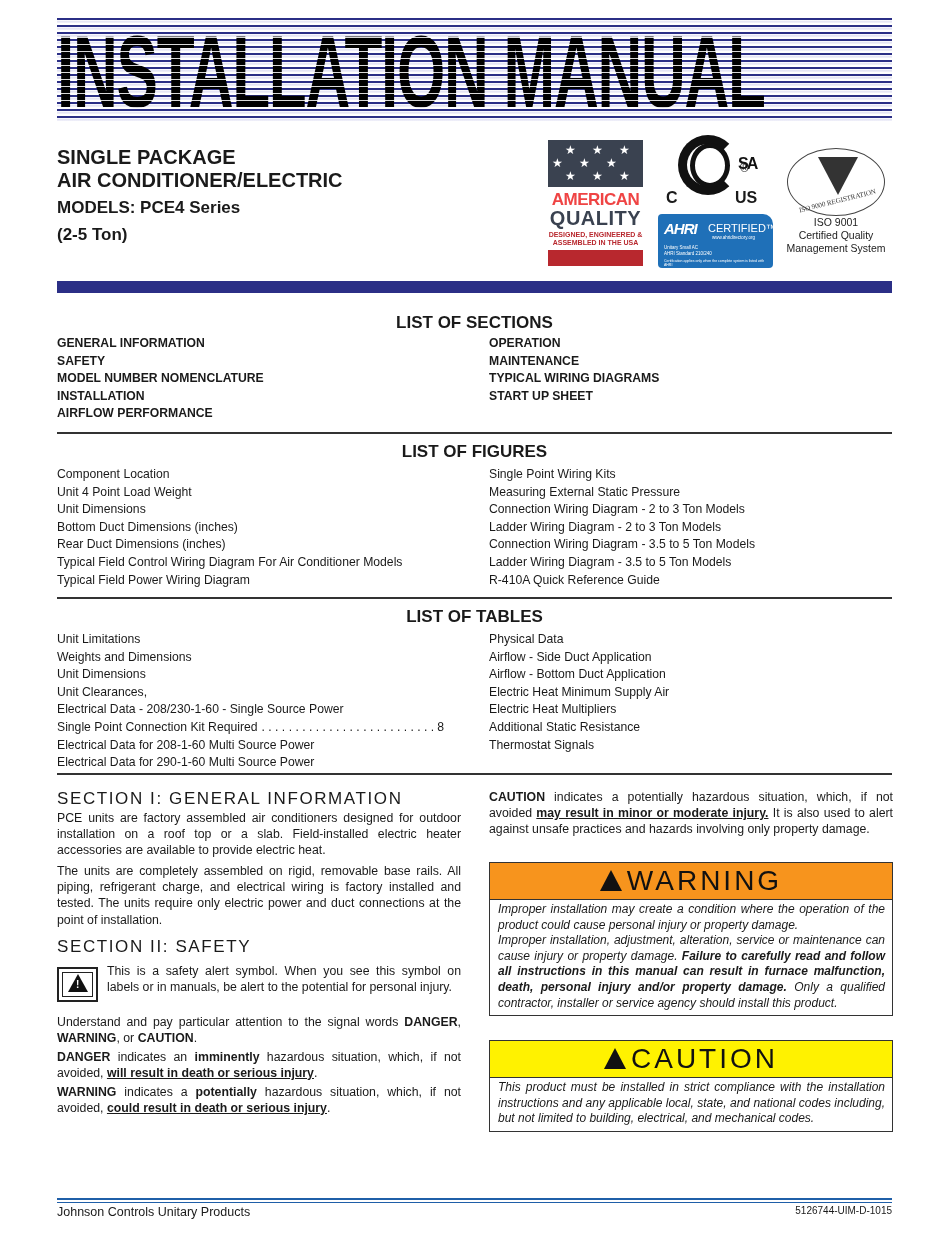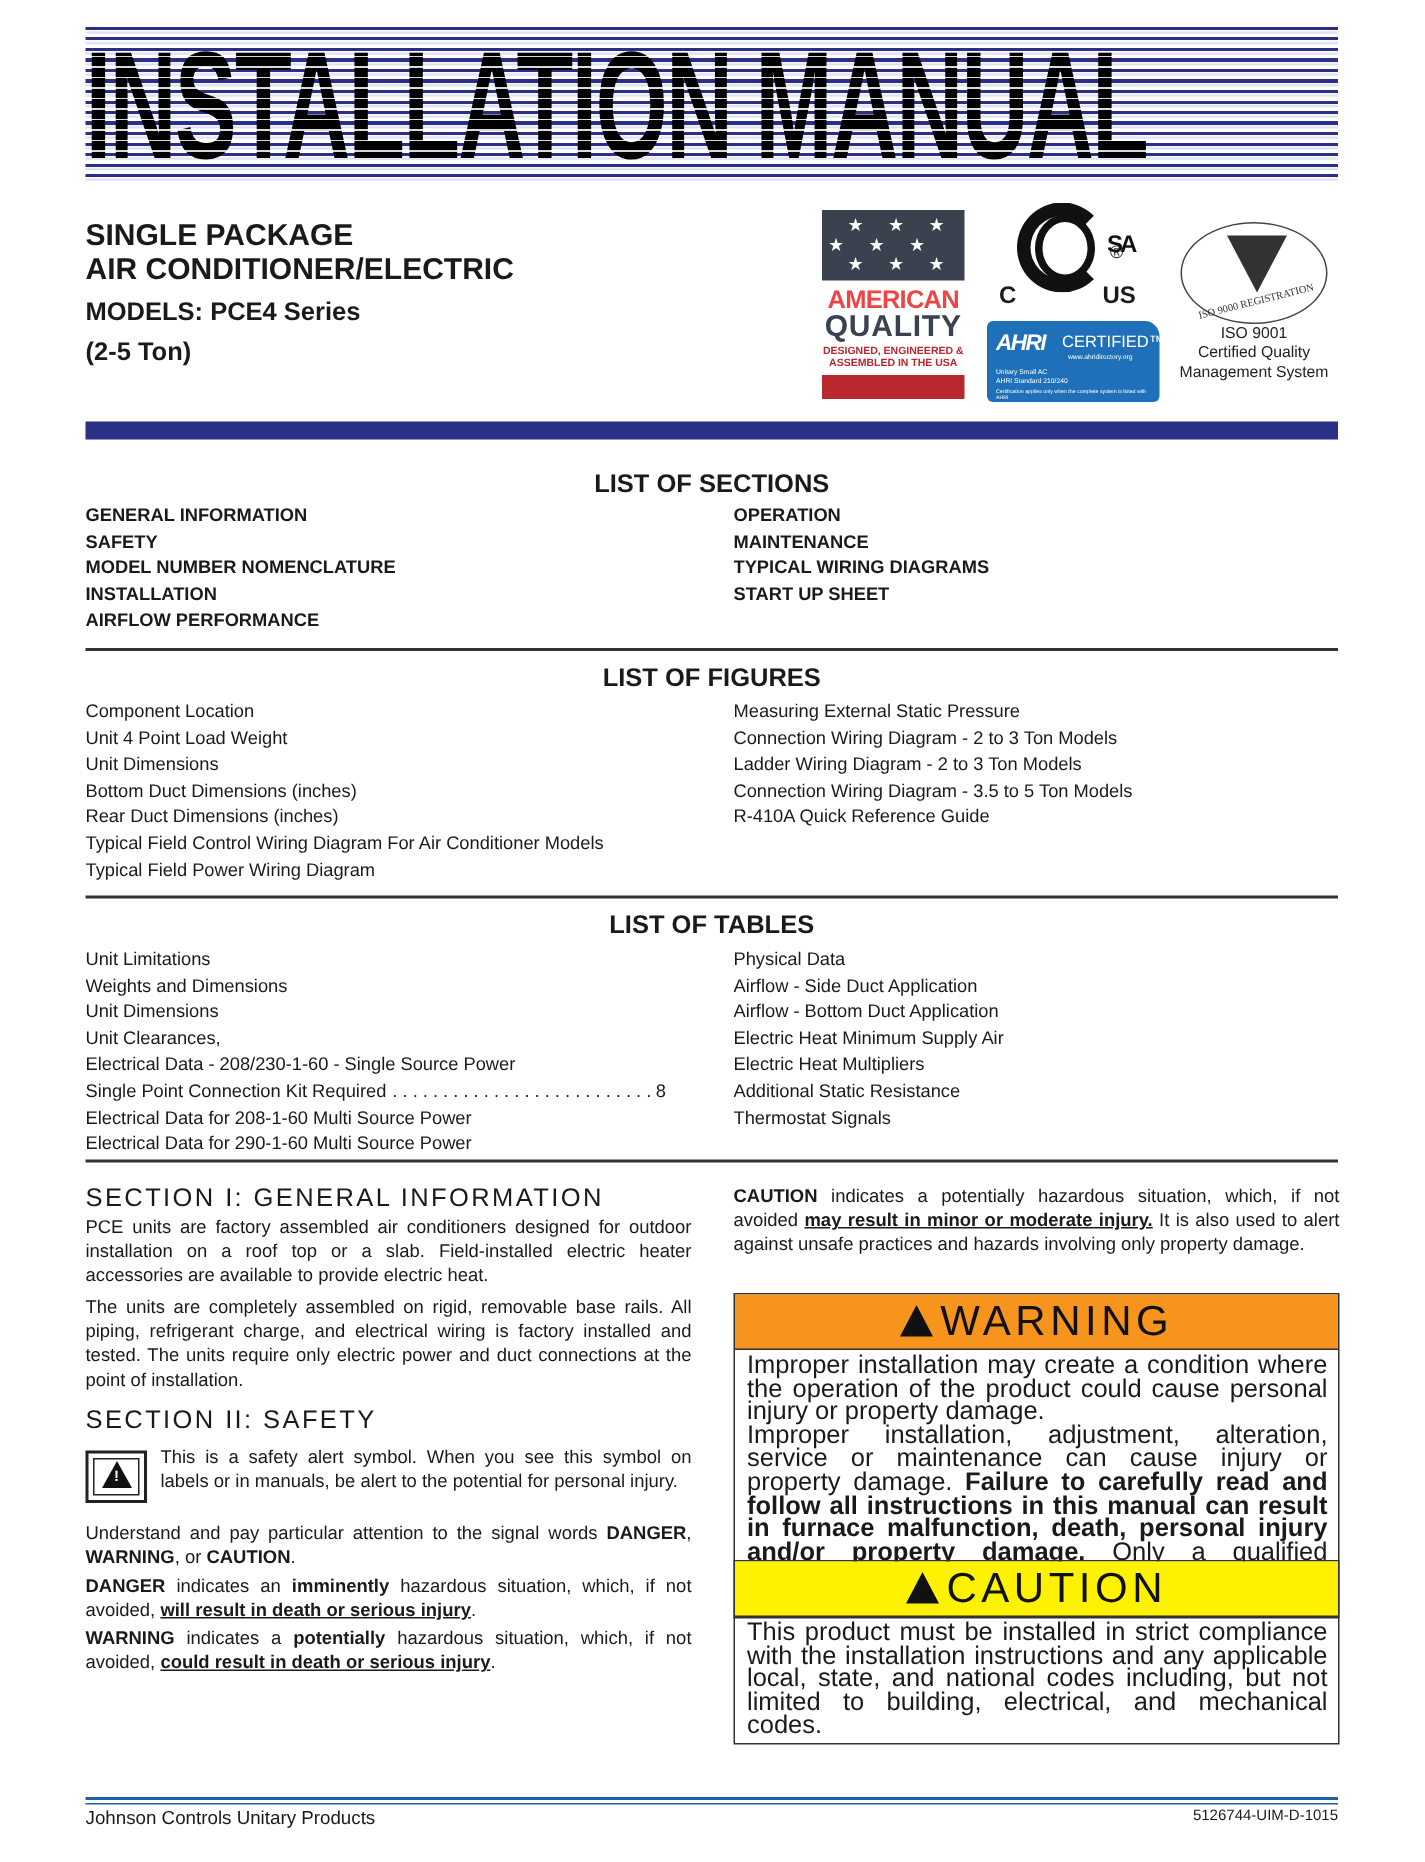--- a/index.html
+++ b/index.html
@@ -80,21 +80,21 @@
   .para u { font-weight: 700; }
 
   .alert-icon-box { position: absolute; left: 57px; top: 967px; width: 41px; height: 35px; border: 2px solid #222; background: #fff; }
   .alert-icon-box .inner { position: absolute; left: 3px; top: 3px; right: 3px; bottom: 3px; border: 1px solid #222; }
   .alert-icon-box .tri { position: absolute; left: 9px; top: 5px; width: 0; height: 0; border-left: 10px solid transparent; border-right: 10px solid transparent; border-bottom: 18px solid #111; }
   .alert-icon-box .bang { position: absolute; left: 17px; top: 10px; color: #fff; font-size: 10px; font-weight: 900; }
 
   .box { position: absolute; left: 489px; width: 404px; border: 1.5px solid #333; }
   .box .hd { text-align: center; font-size: 28px; letter-spacing: 3px; line-height: 36px; height: 37px; border-bottom: 1.5px solid #333; color: #111; }
   .box .hd .tri { display: inline-block; width: 0; height: 0; border-left: 11px solid transparent; border-right: 11px solid transparent; border-bottom: 21px solid #111; vertical-align: -1px; margin-right: 5px; position: relative; }
-  .box .bd { padding: 2px 7px 4px 8px; font-size: 17px; line-height: 15.6px; text-align: justify; }
+  .box .bd { padding: 2px 7px 4px 8px; font-size: 12px; line-height: 15.6px; font-style: italic; text-align: justify; }
   .box .bd b { font-weight: 700; }
   .warn .hd { background: #f7941d; }
   .caut .hd { background: #fff200; }
 
   
   .foot-line1 { position: absolute; left: 57px; top: 1198px; width: 835px; height: 2px; background: #1f5fa8; }
   .foot-line2 { position: absolute; left: 57px; top: 1202px; width: 835px; height: 1px; background: #1f5fa8; }
   .foot-left { position: absolute; left: 57px; top: 1205px; font-size: 12.5px; }
   .foot-right { position: absolute; right: 58px; top: 1205px; font-size: 10px; }
 </style>
@@ -249,38 +249,48 @@
       <span class="pg">7</span>
     </div>
   <div class="toc-row">
       <span class="lbl">Typical Field Power Wiring Diagram</span>
       <span class="dots"></span>
       <span class="pg">7</span>
     </div>
 </div>
 <div class="toc-col" style="left:489px;top:466px;width:399px">
   <div class="toc-row">
+      <span class="lbl">Single Point Wiring Kits</span>
+      <span class="dots"></span>
+      <span class="pg">12</span>
+    </div>
+  <div class="toc-row">
       <span class="lbl">Measuring External Static Pressure</span>
       <span class="dots"></span>
       <span class="pg">17</span>
     </div>
   <div class="toc-row">
       <span class="lbl">Connection Wiring Diagram - 2 to 3 Ton Models</span>
       <span class="dots"></span>
       <span class="pg">18</span>
     </div>
   <div class="toc-row">
       <span class="lbl">Ladder Wiring Diagram - 2 to 3 Ton Models</span>
       <span class="dots"></span>
       <span class="pg">19</span>
     </div>
   <div class="toc-row">
       <span class="lbl">Connection Wiring Diagram - 3.5 to 5 Ton Models</span>
       <span class="dots"></span>
       <span class="pg">20</span>
+    </div>
+  <div class="toc-row">
+      <span class="lbl">Ladder Wiring Diagram - 3.5 to 5 Ton Models</span>
+      <span class="dots"></span>
+      <span class="pg">21</span>
     </div>
   <div class="toc-row">
       <span class="lbl">R-410A Quick Reference Guide</span>
       <span class="dots"></span>
       <span class="pg">22</span>
     </div>
 </div>
 <div class="hr" style="top:597px"></div>
 
 <div class="list-title" style="top:607px">LIST OF TABLES</div>

